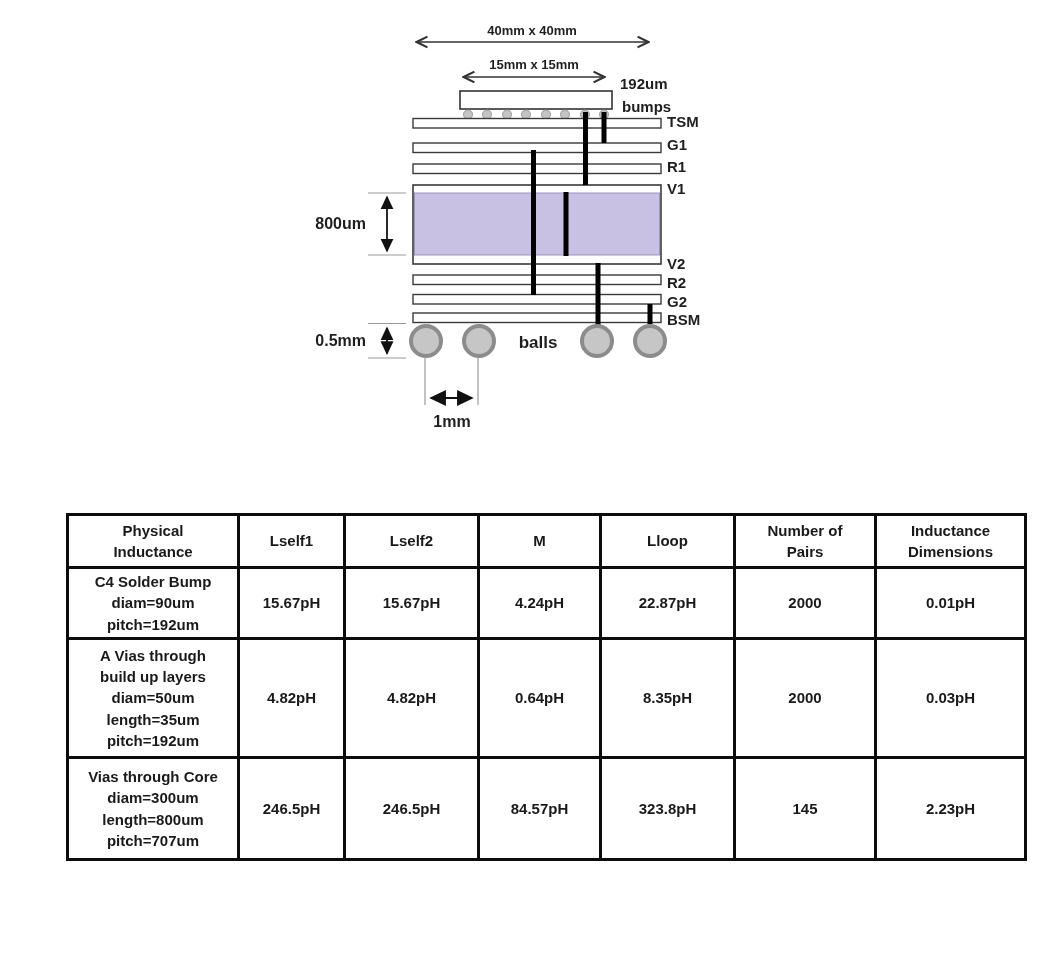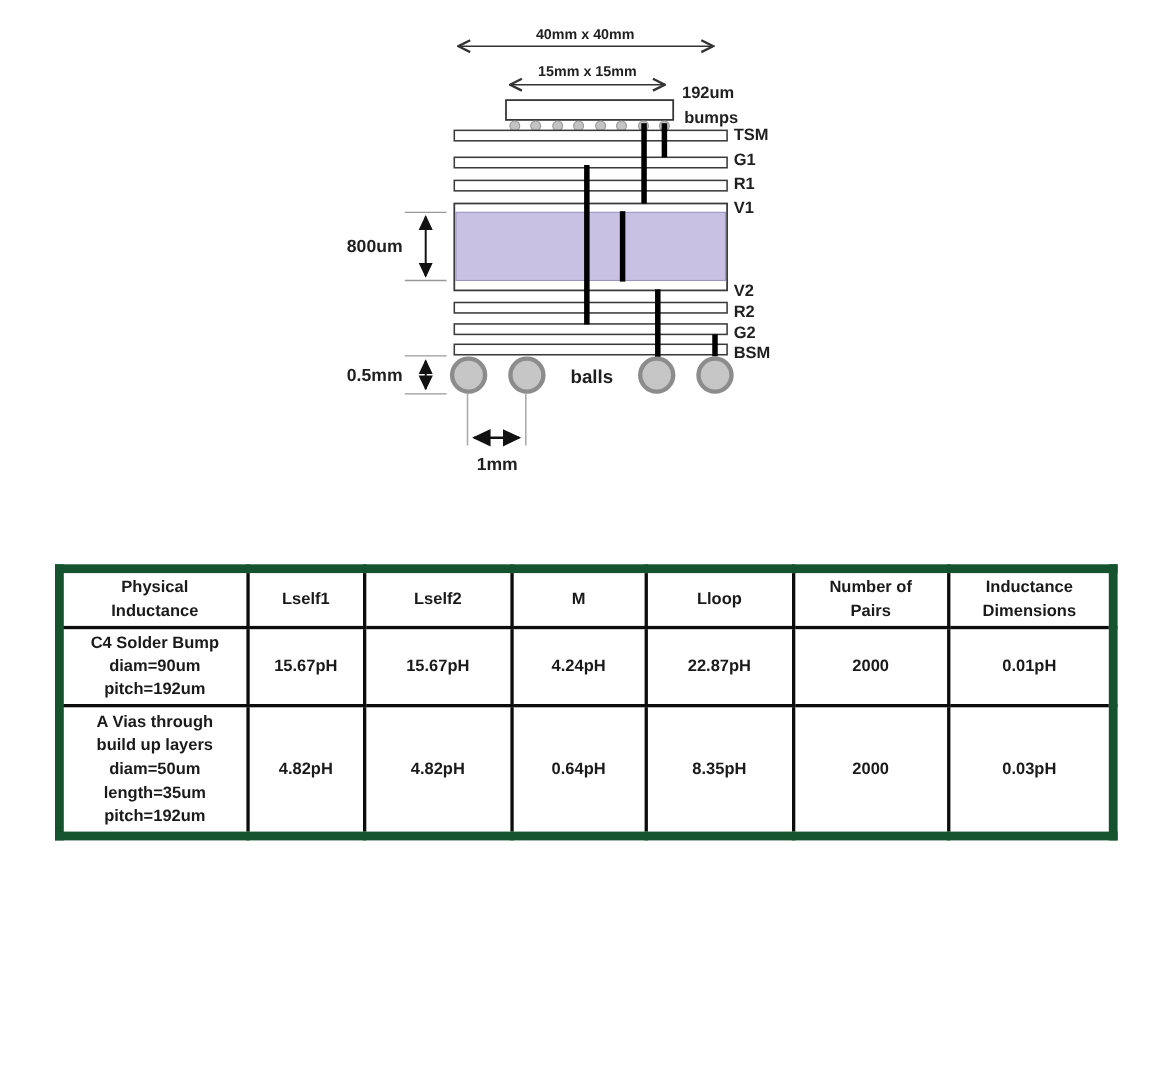--- a/index.html
+++ b/index.html
@@ -4,23 +4,23 @@
 <style>
   html,body{margin:0;padding:0;}
   body{
     width:1048px;height:980px;position:relative;background:#ffffff;
     font-family:"Liberation Sans",sans-serif;color:#1a1a1a;overflow:hidden;
   }
   .figure-wrap{position:absolute;left:0;top:0;width:1048px;height:500px;text-align:right;}
   svg text{font-family:"Liberation Sans",sans-serif;font-weight:bold;fill:#1f1f1f;}
 
   table.ind-table{
-    position:absolute;left:50px;top:513px;width:958px;
+    position:absolute;left:66px;top:513px;width:958px;
     border-collapse:collapse;table-layout:fixed;
-    border:8px solid #14532d;
+    border:3px solid #14532d;
   }
   table.ind-table td{
     border:3px solid #0c0c0c;
     text-align:center;vertical-align:middle;
     font-weight:bold;font-size:15px;line-height:1.42;
     padding:2px 2px;color:#1a1a1a;background:#ffffff;
   }
   tr.hdr{height:53px;}
   tr.r1{height:71px;}
   tr.r2{height:119px;}
@@ -173,14 +173,28 @@
           <div>length=35um</div>
           <div>pitch=192um</div>
         </td>
       <td>4.82pH</td>
       <td>4.82pH</td>
       <td>0.64pH</td>
       <td>8.35pH</td>
       <td>2000</td>
       <td>0.03pH</td>
     </tr>
+    <tr class="r3">
+      <td>
+          <div>Vias through Core</div>
+          <div>diam=300um</div>
+          <div>length=800um</div>
+          <div>pitch=707um</div>
+        </td>
+      <td>246.5pH</td>
+      <td>246.5pH</td>
+      <td>84.57pH</td>
+      <td>323.8pH</td>
+      <td>145</td>
+      <td>2.23pH</td>
+    </tr>
   </tbody>
 </table>
 
 </body></html>

